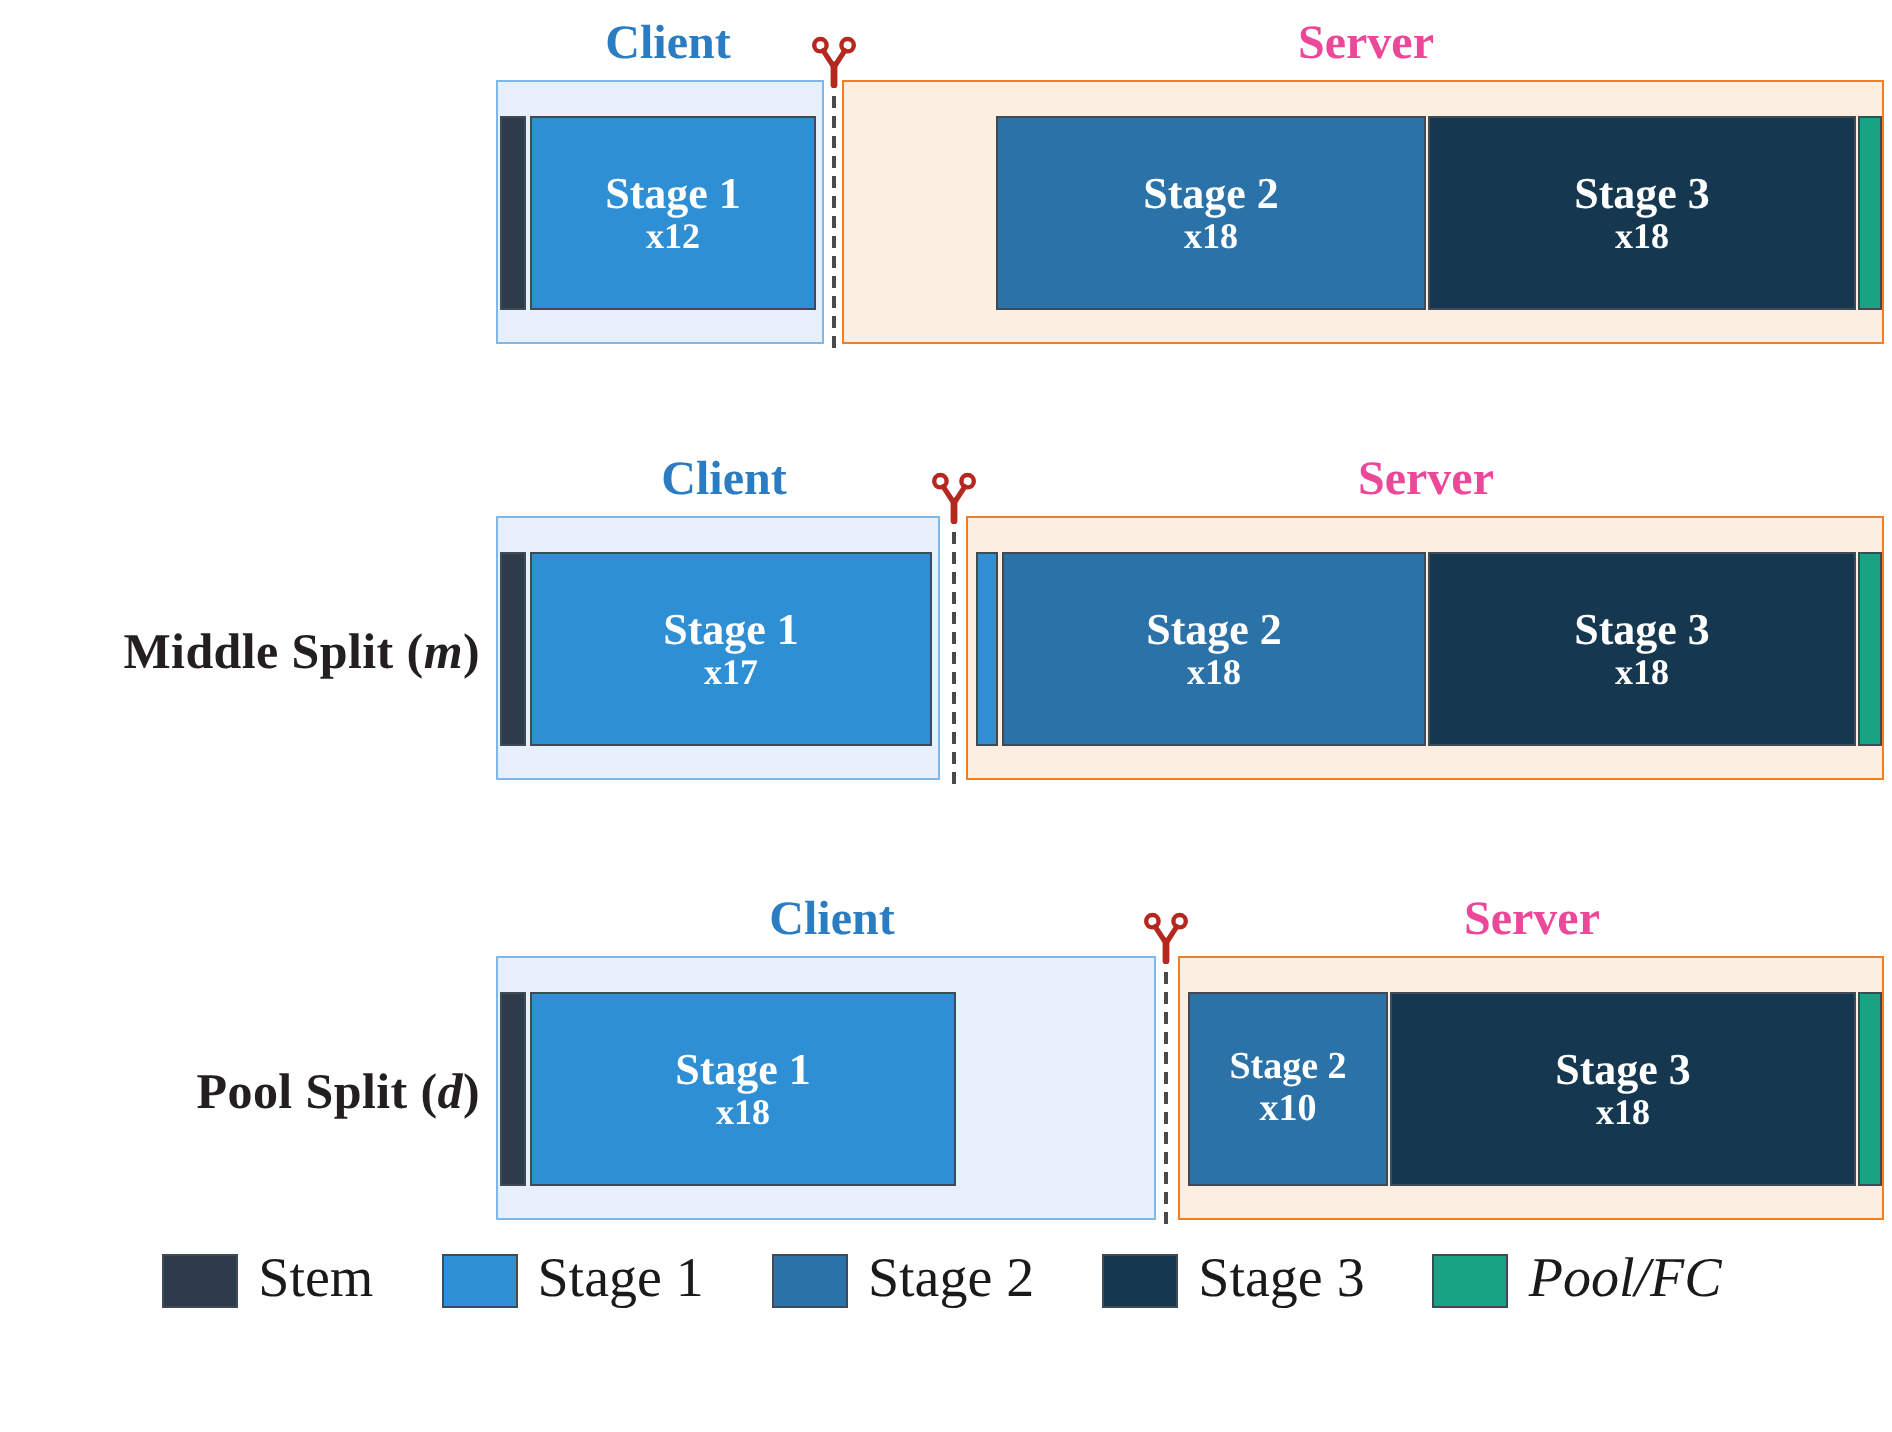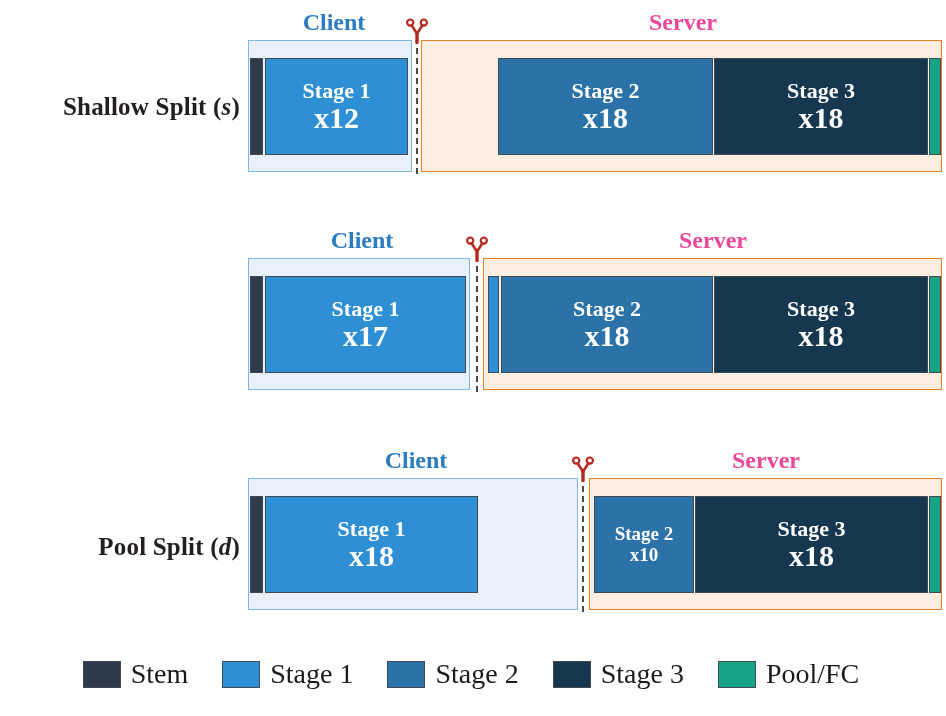--- a/index.html
+++ b/index.html
@@ -31,47 +31,46 @@
 
   
   .blk{
     position:absolute;box-sizing:border-box;
     border:1.4px solid #3f4a55;
     display:flex;flex-direction:column;align-items:center;justify-content:center;
     color:#ffffff;font-weight:bold;line-height:1.06;
     overflow:hidden;
   }
   .blk .t1{font-size:22px;}
-  .blk .t2{font-size:30px;}
+  .blk .t2{font-size:18px;}
   .blk.narrow .t1{font-size:19px;}
   .blk.narrow .t2{font-size:19px;}
   .blk.plain{justify-content:flex-end;padding-bottom:8px;}
 
   
   .split{position:absolute;}
   .split .dash{
     position:absolute;left:50%;top:0;width:0;height:100%;
     border-left:2.4px dashed #4a4a4a;transform:translateX(-50%);
   }
   .scissor{position:absolute;transform:translateX(-50%);}
 
   
   #legend{position:absolute;left:0;width:946px;display:flex;
           align-items:center;justify-content:center;gap:0px;}
   .leg-item{display:flex;align-items:center;}
   .leg-sw{width:38px;height:27px;border:1.5px solid #3f4a55;box-sizing:border-box;}
   .leg-tx{font-size:28px;color:#1a1a1a;margin-left:10px;margin-right:34px;
           white-space:nowrap;}
-  .leg-item:last-child .leg-tx{margin-right:4px;}
+  .leg-item:last-child .leg-tx{margin-right:4px;font-style:italic;}
 </style>
 </head>
 <body>
 
 <div id="canvas">
-    <div class="row-label" style="top: 93px; padding-right: 10px;"><span>Shallow Split (</span><span class="it">s</span><span>)</span></div>
     <div class="party-title client" style="left: 254px; top: 10px; width: 160px;">Client</div>
     <div class="party-title server" style="left: 424px; top: 10px; width: 518px;">Server</div>
     <div class="party-box client" style="left: 248px; top: 40px; width: 164px; height: 132px;"></div>
     <div class="party-box server" style="left: 421px; top: 40px; width: 521px; height: 132px;"></div>
     <div class="blk narrow" style="left: 250px; top: 58px; width: 13px; height: 97px; background: rgb(45, 59, 74);"></div>
     <div class="blk" style="left: 265px; top: 58px; width: 143px; height: 97px; background: rgb(46, 143, 212);">
       <div class="t1">Stage 1</div>
       <div class="t2">x12</div>
     </div>
     <div class="blk" style="left: 498px; top: 58px; width: 215px; height: 97px; background: rgb(43, 114, 168);">
@@ -85,20 +84,21 @@
     <div class="blk narrow" style="left: 929px; top: 58px; width: 12px; height: 97px; background: rgb(24, 163, 132);"></div>
     <div class="split" style="left: 410px; top: 38px; width: 14px; height: 136px;">
       <div class="dash"></div>
     </div>
     <div class="scissor" style="left: 417px; top: 18px;"><svg width="24" height="26" viewBox="0 0 24 26">
         <circle cx="5.2" cy="4.6" r="3.1" stroke="#b5281f" stroke-width="2.2" fill="none"></circle>
         <circle cx="18.8" cy="4.6" r="3.1" stroke="#b5281f" stroke-width="2.2" fill="none"></circle>
         <path d="M6.6 7.3 L12 15.6 L17.4 7.3" stroke="#b5281f" stroke-width="2.6" fill="none" stroke-linecap="round"></path>
         <path d="M12 14.4 L12 24.5" stroke="#b5281f" stroke-width="3.4" fill="none" stroke-linecap="round"></path>
       </svg></div>
+    <div class="row-label" style="top: 313px; padding-right: 10px;"><span>Middle Split (</span><span class="it">m</span><span>)</span></div>
     <div class="party-title client" style="left: 254px; top: 228px; width: 216px;">Client</div>
     <div class="party-title server" style="left: 484px; top: 228px; width: 458px;">Server</div>
     <div class="party-box client" style="left: 248px; top: 258px; width: 222px; height: 132px;"></div>
     <div class="party-box server" style="left: 483px; top: 258px; width: 459px; height: 132px;"></div>
     <div class="blk narrow" style="left: 250px; top: 276px; width: 13px; height: 97px; background: rgb(45, 59, 74);"></div>
     <div class="blk" style="left: 265px; top: 276px; width: 201px; height: 97px; background: rgb(46, 143, 212);">
       <div class="t1">Stage 1</div>
       <div class="t2">x17</div>
     </div>
     <div class="blk narrow" style="left: 488px; top: 276px; width: 11px; height: 97px; background: rgb(46, 143, 212);"></div>
@@ -141,21 +141,21 @@
     <div class="blk narrow" style="left: 929px; top: 496px; width: 12px; height: 97px; background: rgb(24, 163, 132);"></div>
     <div class="split" style="left: 576px; top: 476px; width: 14px; height: 136px;">
       <div class="dash"></div>
     </div>
     <div class="scissor" style="left: 583px; top: 456px;"><svg width="24" height="26" viewBox="0 0 24 26">
         <circle cx="5.2" cy="4.6" r="3.1" stroke="#b5281f" stroke-width="2.2" fill="none"></circle>
         <circle cx="18.8" cy="4.6" r="3.1" stroke="#b5281f" stroke-width="2.2" fill="none"></circle>
         <path d="M6.6 7.3 L12 15.6 L17.4 7.3" stroke="#b5281f" stroke-width="2.6" fill="none" stroke-linecap="round"></path>
         <path d="M12 14.4 L12 24.5" stroke="#b5281f" stroke-width="3.4" fill="none" stroke-linecap="round"></path>
       </svg></div>
-    <div id="legend" style="top: 658px;">
+    <div id="legend" style="top: 624px;">
       <div class="leg-item">
         <div class="leg-sw" style="background: rgb(45, 59, 74);"></div>
         <div class="leg-tx">Stem</div>
       </div>
       <div class="leg-item">
         <div class="leg-sw" style="background: rgb(46, 143, 212);"></div>
         <div class="leg-tx">Stage 1</div>
       </div>
       <div class="leg-item">
         <div class="leg-sw" style="background: rgb(43, 114, 168);"></div>

